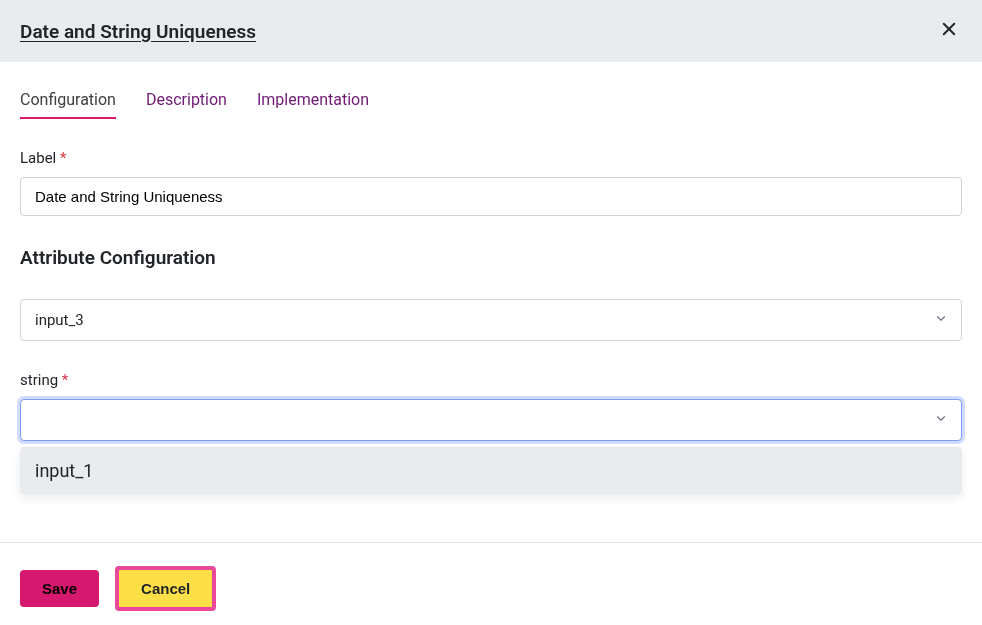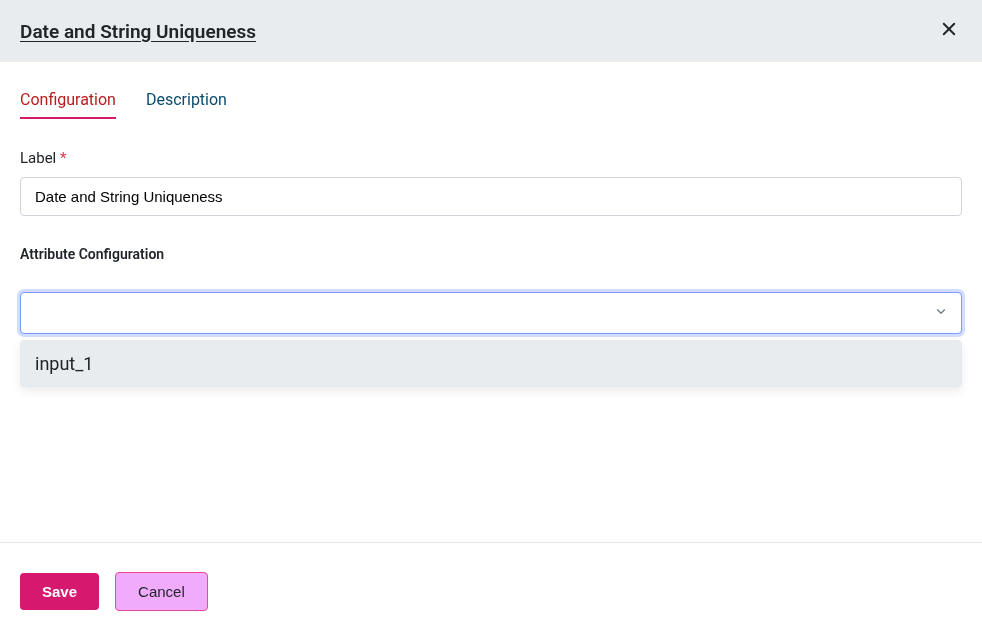--- a/index.html
+++ b/index.html
@@ -40,26 +40,26 @@
       padding: 0 20px;
     }
     .tabs {
       display: flex;
       gap: 30px;
       margin-top: 28px;
       margin-bottom: 30px;
     }
     .tab {
       font-size: 16px;
-      color: #0c4a6e;
+      color: #701a75;
       padding-bottom: 8px;
       cursor: pointer;
     }
     .tab.active {
-      color: #b91c1c;
+      color: #404040;
       border-bottom: 2px solid #d6186f;
     }
     .form-group {
       margin-bottom: 30px;
     }
     .form-label {
       font-size: 15px;
       color: #212529;
       display: block;
       margin-bottom: 10px;
@@ -70,21 +70,21 @@
     }
     .form-input {
       width: 100%;
       padding: 10px 14px;
       font-size: 15px;
       border: 1px solid #ced4da;
       border-radius: 4px;
       outline: none;
     }
     .section-title {
-      font-size: 14px;
+      font-size: 19px;
       font-weight: 600;
       margin-bottom: 30px;
       color: #212529;
     }
     .select-wrapper {
       position: relative;
       width: 100%;
     }
     .select-input {
       width: 100%;
@@ -153,28 +153,28 @@
     }
     .btn {
       padding: 10px 22px;
       font-size: 15px;
       border-radius: 4px;
       cursor: pointer;
       font-weight: 600;
     }
     .btn-primary {
       background: #d6186f;
-      color: #ffffff;
+      color: #000000;
       border: none;
     }
     .btn-secondary {
-      background: #f0abfc;
-      color: #212529;
-      border: 1px solid #ec4899;
-      font-weight: 400;
+      background: #fde047;
+      color: #212529;
+      border: 4px solid #ec4899;
+      font-weight: 700;
     }
   </style>
 </head>
 <body>
 
 <div class="header">
   <span class="header-title">Date and String Uniqueness</span>
   <button class="close-btn">
     <span>
       <svg viewBox="0 0 24 24" width="18" height="18" fill="none" stroke="#212529" stroke-width="2.5" stroke-linecap="round">
@@ -182,36 +182,51 @@
         <line x1="19" y1="5" x2="5" y2="19"></line>
       </svg>
     </span>
   </button>
 </div>
 
 <div class="content">
   <div class="tabs">
     <div class="tab active">Configuration</div>
     <div class="tab">Description</div>
+    <div class="tab">Implementation</div>
   </div>
 
   <div class="form-group">
     <label class="form-label">
       <span>Label</span>
       <span class="required">*</span>
     </label>
     <input type="text" class="form-input" value="Date and String Uniqueness" style="">
   </div>
 
   <div class="section-title">Attribute Configuration</div>
 
   <div class="form-group">
+    <div class="select-wrapper">
+      <div class="select-input">
+        <span class="select-value">input_3</span>
+      </div>
+      <span class="chevron">
+        <svg viewBox="0 0 24 24" fill="none" stroke="#6c757d" stroke-width="2" stroke-linecap="round" stroke-linejoin="round">
+          <polyline points="6 9 12 15 18 9"></polyline>
+        </svg>
+      </span>
+    </div>
   </div>
 
   <div class="form-group">
+    <label class="form-label">
+      <span>string</span>
+      <span class="required">*</span>
+    </label>
     <div class="select-wrapper">
       <div class="select-input focused">
         <span class="select-value"></span>
       </div>
       <span class="chevron">
         <svg viewBox="0 0 24 24" fill="none" stroke="#6c757d" stroke-width="2" stroke-linecap="round" stroke-linejoin="round">
           <polyline points="6 9 12 15 18 9"></polyline>
         </svg>
       </span>
       <div class="dropdown-panel">

